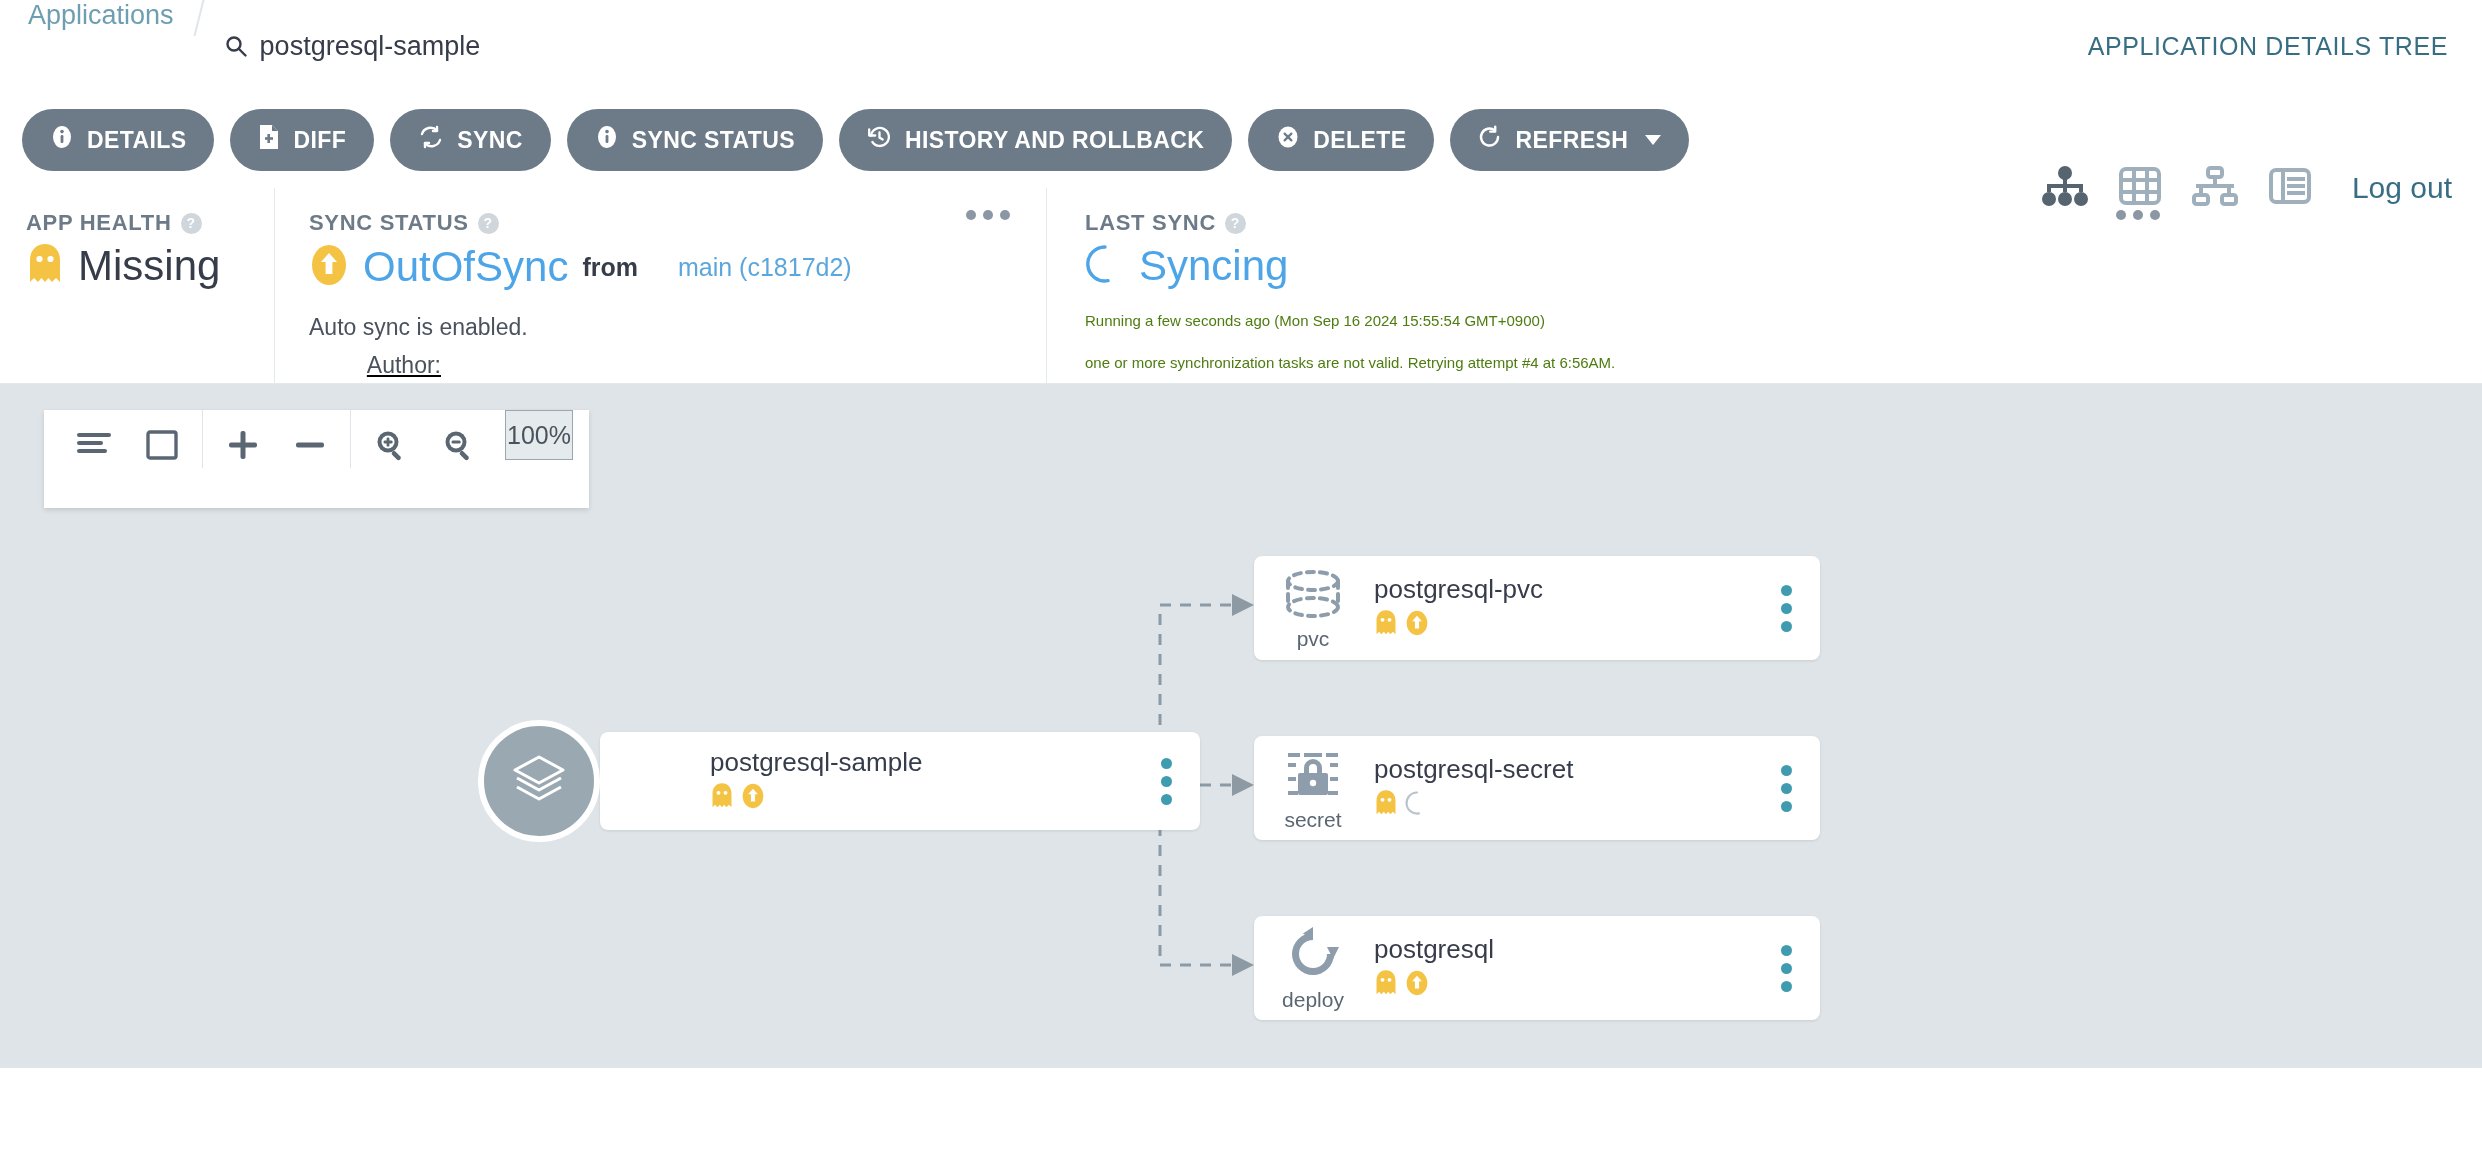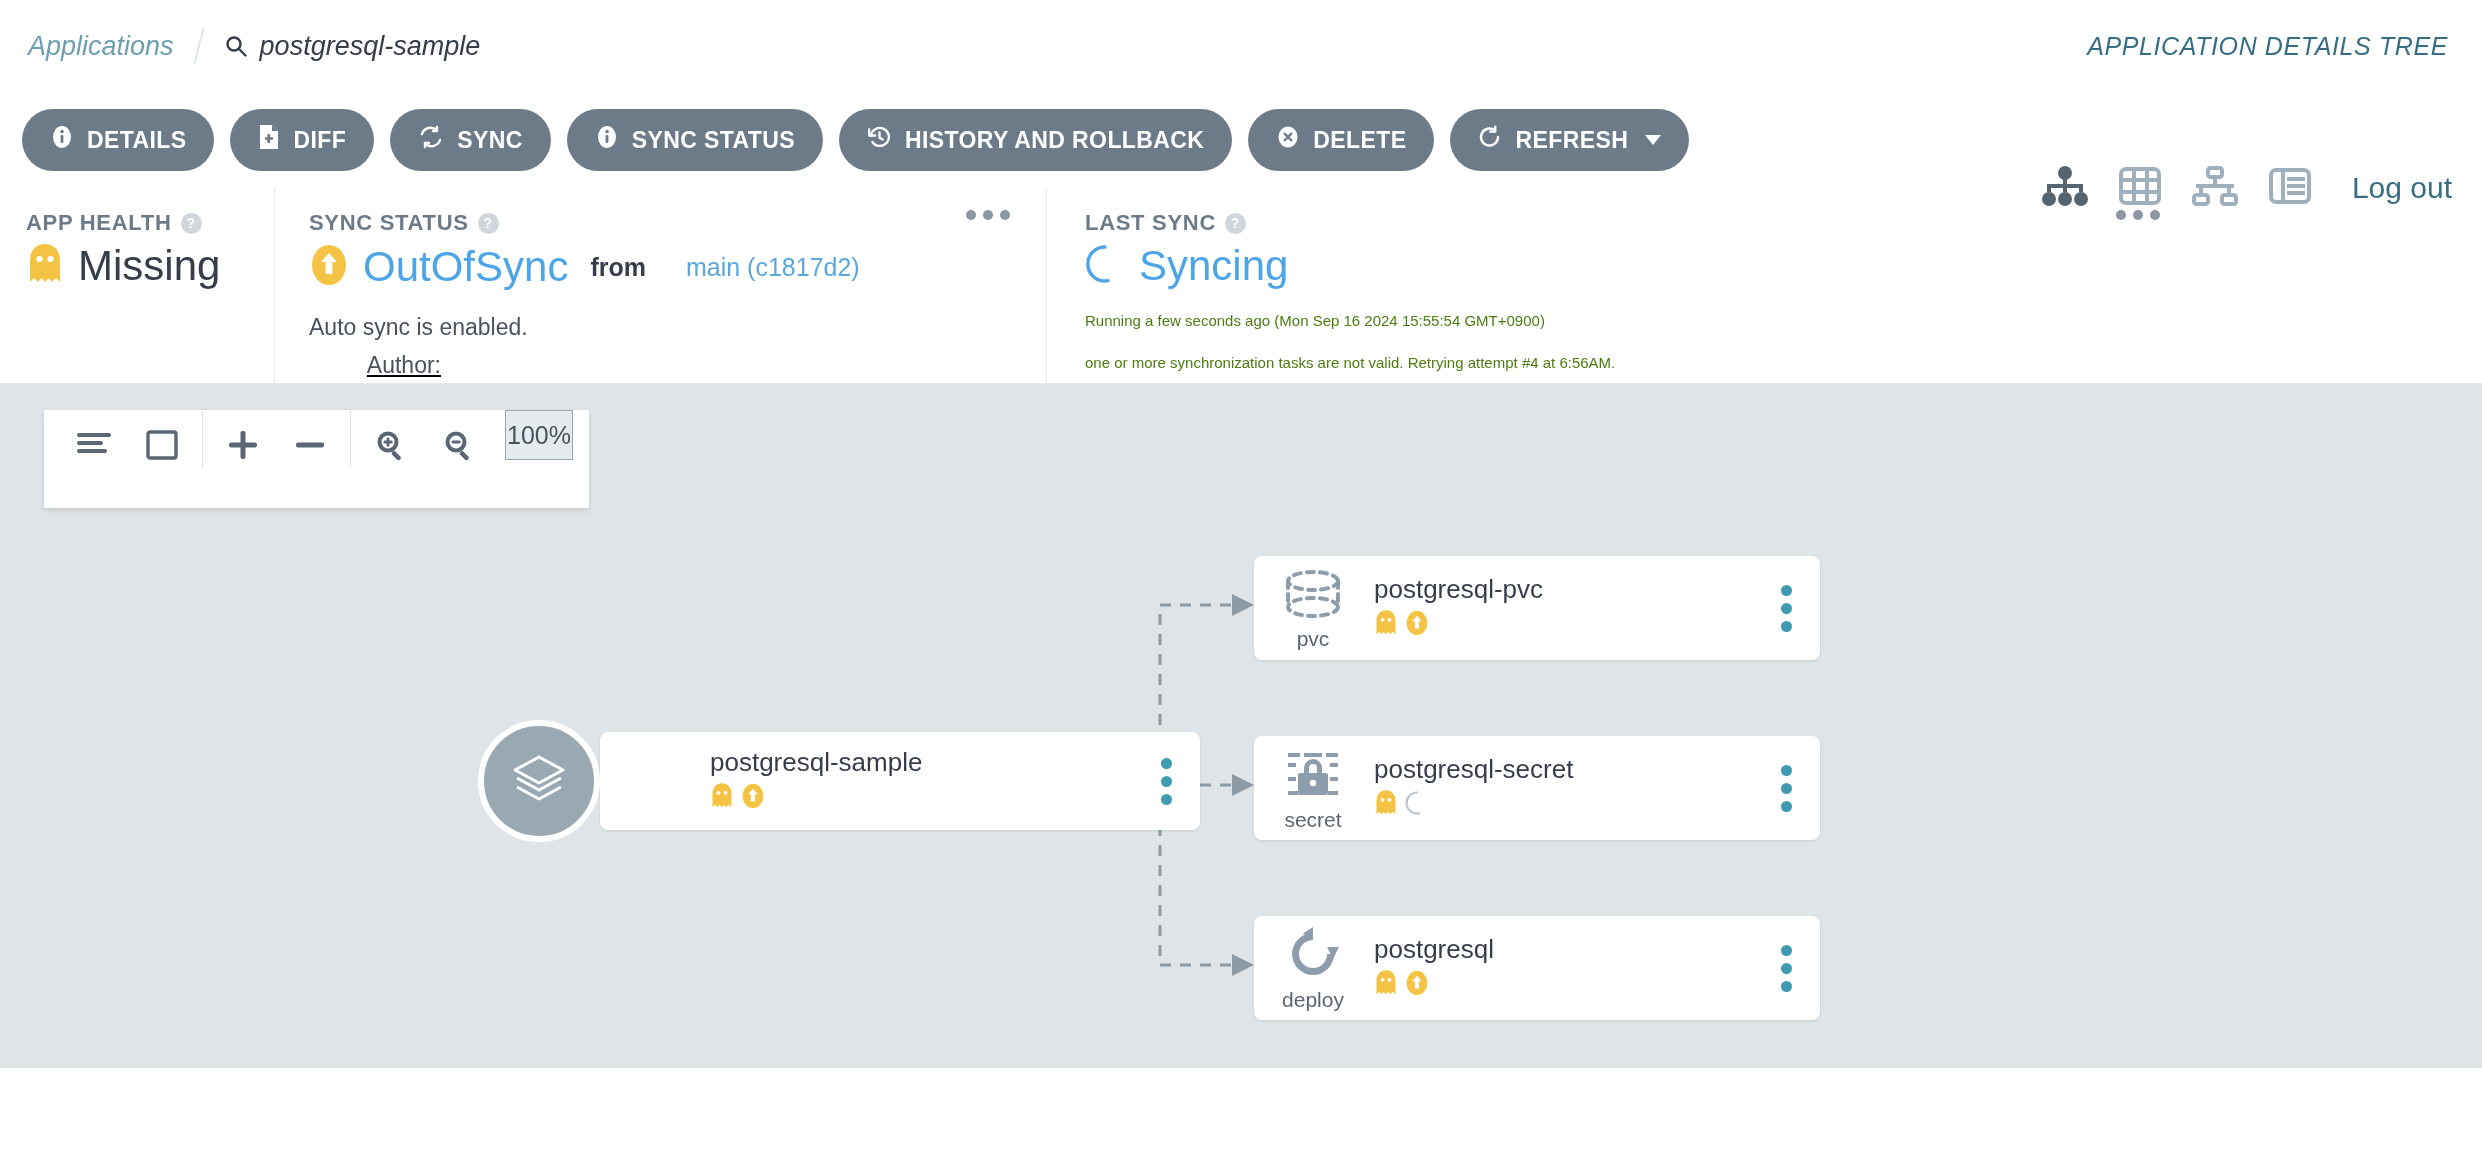--- a/index.html
+++ b/index.html
@@ -7,25 +7,23 @@
     width: 2482px; height: 1160px;
     font-family: "Liberation Sans", sans-serif;
     background: #ffffff;
     overflow: hidden;
   }
 
   
   .breadcrumb-bar {
     height: 92px;
     display: flex;
-    align-items: center;
     padding: 0 36px 0 28px;
     background: #fff;
     position: relative;
-    font-style: italic;
   }
   .bc-link {
     color: #6d9fb0;
     font-size: 27px;
     cursor: pointer;
   }
   .bc-sep {
     color: #cfd8dc;
     font-size: 30px;
     margin: 0 24px;
@@ -128,21 +126,21 @@
     display: flex; gap: 7px; cursor: pointer;
   }
   .panel-dots i { width: 10px; height: 10px; border-radius: 50%; background: #8b97a4; display:block; }
 
   .big-status {
     display: flex; align-items: center; gap: 14px;
     margin-top: 4px;
   }
   .big-status .txt { font-size: 42px; color: #363c4a; }
   .big-status .txt.blue { color: #4da5e8; }
-  .from-txt { font-size: 25px; color: #363c4a; font-weight: 700; margin-left: 8px; }
+  .from-txt { font-size: 25px; color: #363c4a; font-weight: 700; margin-left: 0; }
   .from-link { font-size: 25px; color: #5ba7dd; font-weight: 400; margin-left: 26px; cursor:pointer;}
 
   .auto-sync { font-size: 23px; color: #4a525e; margin-top: 22px; }
   .kv { display: flex; margin-top: 11px; font-size: 23px; text-decoration: underline; }
   .kv .k { color: #4a525e; width: 150px; text-align: right; padding-right: 18px; }
   .kv .v { color: #2f3640; font-weight: 700; }
 
   .ls-line { font-size: 15px; color: #4d7c0f; margin-top: 20px; line-height: 1.45; max-width: 740px; }
 
   

